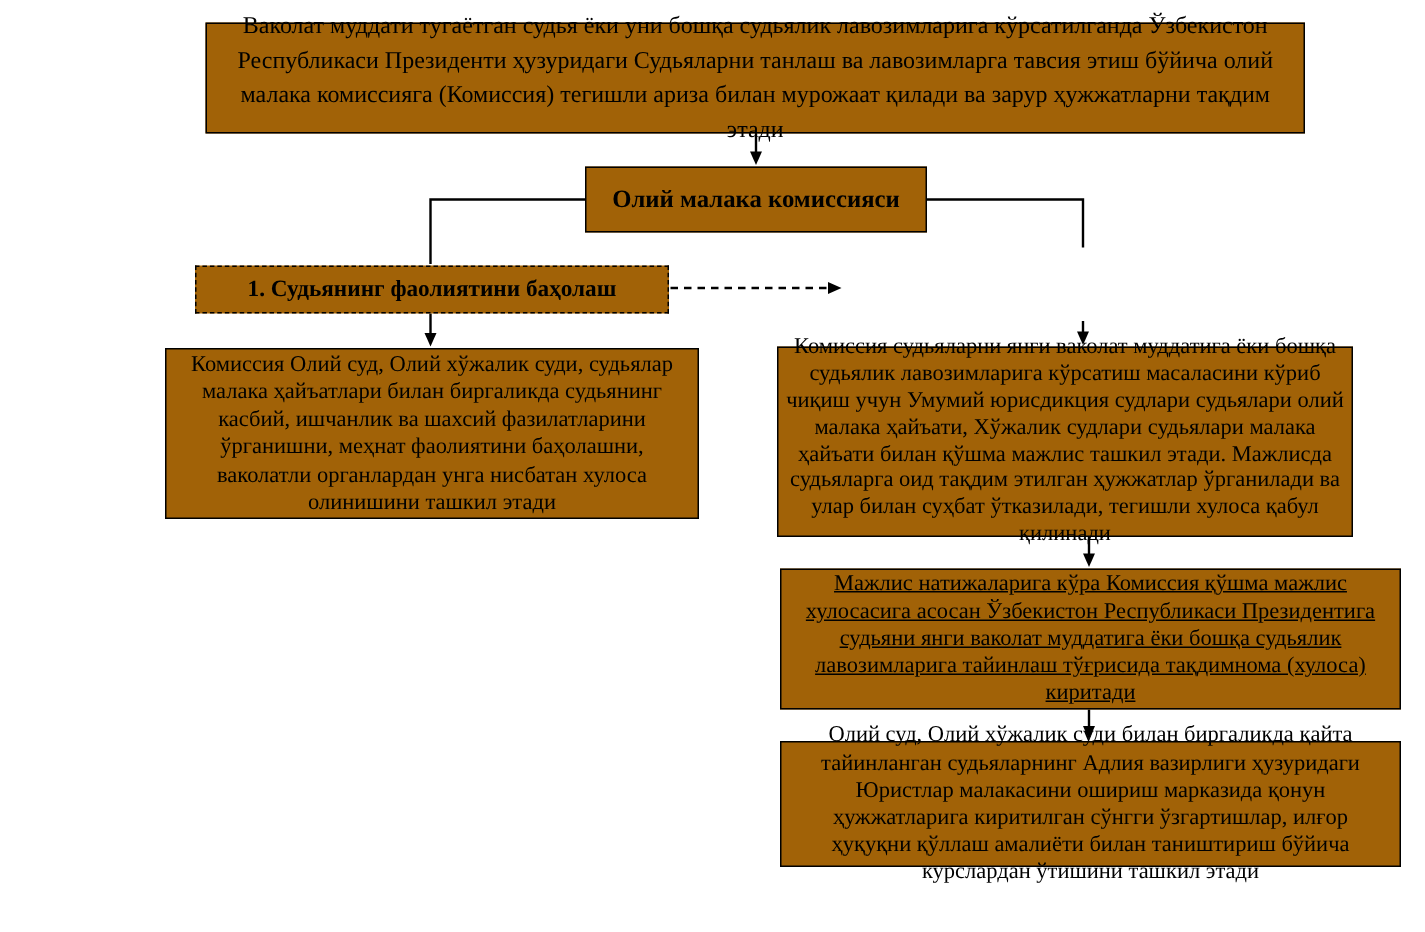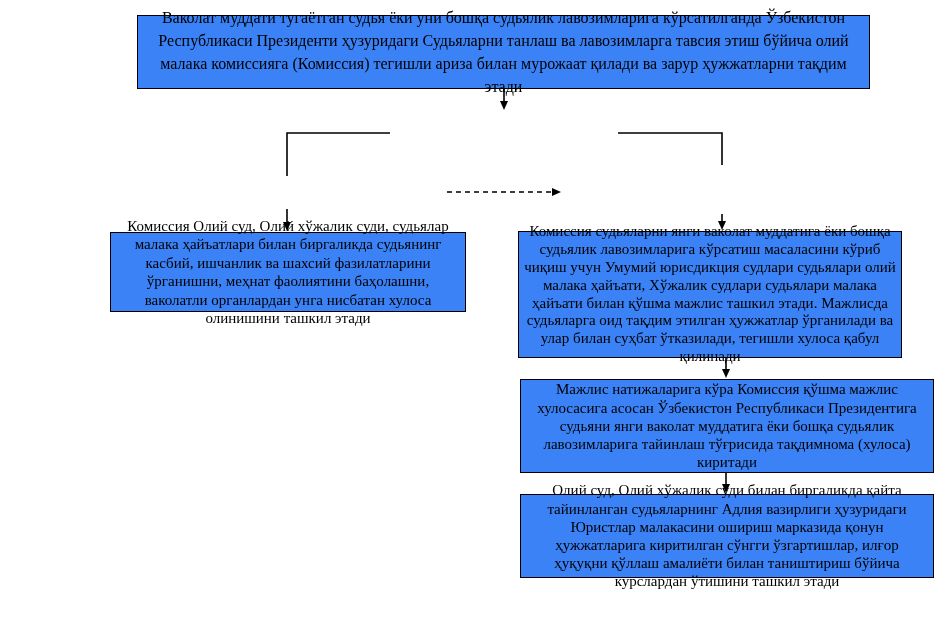--- a/index.html
+++ b/index.html
@@ -20,21 +20,21 @@
     position: absolute;
     left: 0;
     top: 0;
     width: 950px;
     height: 621px;
     pointer-events: none;
   }
   .box {
     position: absolute;
     box-sizing: border-box;
-    background: #3b82f6;
+    background: #a16207;
     display: flex;
     align-items: center;
     justify-content: center;
     text-align: center;
   }
   .solid { border: 1.8px solid #000000; }
   .dashed { border: 1.8px dashed #000000; }
   .bold { font-weight: bold; }
 
   .top-box {
@@ -47,30 +47,30 @@
   }
   .branch1-box {
     left: 130px; top: 177px; width: 316px; height: 32px;
     font-size: 15.5px;
   }
   .branch2-box {
     left: 562px; top: 166px; width: 318px; height: 48px;
     font-size: 15.5px; line-height: 20px; padding: 0 14px;
   }
   .branch1-detail {
-    left: 110px; top: 232px; width: 356px; height: 80px;
+    left: 110px; top: 232px; width: 356px; height: 114px;
     font-size: 15px; line-height: 18.5px; padding: 0 6px;
   }
   .branch2-detail {
     left: 518px; top: 231px; width: 384px; height: 127px;
     font-size: 15px; line-height: 17.8px; padding: 0 4px;
   }
   .branch2-step2 {
     left: 520px; top: 379px; width: 414px; height: 94px;
-    font-size: 15px; line-height: 18.2px; padding: 0 16px;
+    font-size: 15px; line-height: 18.2px; padding: 0 16px; text-decoration: underline;
   }
   .branch2-step3 {
     left: 520px; top: 494px; width: 414px; height: 84px;
     font-size: 15px; line-height: 18.2px; padding: 0 14px;
   }
 </style>
 </head>
 <body>
 
 <div class="canvas">
@@ -111,21 +111,23 @@
     </g>
 
     <g>
       <line x1="726" y1="473" x2="726" y2="485" stroke="#000" stroke-width="1.6"></line>
       <polygon points="722,484 730,484 726,493" fill="#000"></polygon>
     </g>
   </svg>
 
   <div class="box solid top-box">Ваколат муддати тугаётган судья ёки уни бошқа судьялик лавозимларига кўрсатилганда Ўзбекистон Республикаси Президенти ҳузуридаги Судьяларни танлаш ва лавозимларга тавсия этиш бўйича олий малака комиссияга (Комиссия) тегишли ариза билан мурожаат қилади ва зарур ҳужжатларни тақдим этади</div>
 
+  <div class="box solid commission-box bold">Олий малака комиссияси</div>
 
+  <div class="box dashed branch1-box bold">1. Судьянинг фаолиятини баҳолаш</div>
 
 
   <div class="box solid branch1-detail">Комиссия Олий суд, Олий хўжалик суди, судьялар малака ҳайъатлари билан биргаликда судьянинг касбий, ишчанлик ва шахсий фазилатларини ўрганишни, меҳнат фаолиятини баҳолашни, ваколатли органлардан унга нисбатан хулоса олинишини ташкил этади</div>
 
   <div class="box solid branch2-detail">Комиссия судьяларни янги ваколат муддатига ёки бошқа судьялик лавозимларига кўрсатиш масаласини кўриб чиқиш учун Умумий юрисдикция судлари судьялари олий малака ҳайъати, Хўжалик судлари судьялари малака ҳайъати билан қўшма мажлис ташкил этади. Мажлисда судьяларга оид тақдим этилган ҳужжатлар ўрганилади ва улар билан суҳбат ўтказилади, тегишли хулоса қабул қилинади</div>
 
   <div class="box solid branch2-step2">Мажлис натижаларига кўра Комиссия қўшма мажлис хулосасига асосан Ўзбекистон Республикаси Президентига судьяни янги ваколат муддатига ёки бошқа судьялик лавозимларига тайинлаш тўғрисида тақдимнома (хулоса) киритади</div>
 
   <div class="box solid branch2-step3">Олий суд, Олий хўжалик суди билан биргаликда қайта тайинланган судьяларнинг Адлия вазирлиги ҳузуридаги Юристлар малакасини ошириш марказида қонун ҳужжатларига киритилган сўнгги ўзгартишлар, илғор ҳуқуқни қўллаш амалиёти билан таништириш бўйича курслардан ўтишини ташкил этади</div>
 

